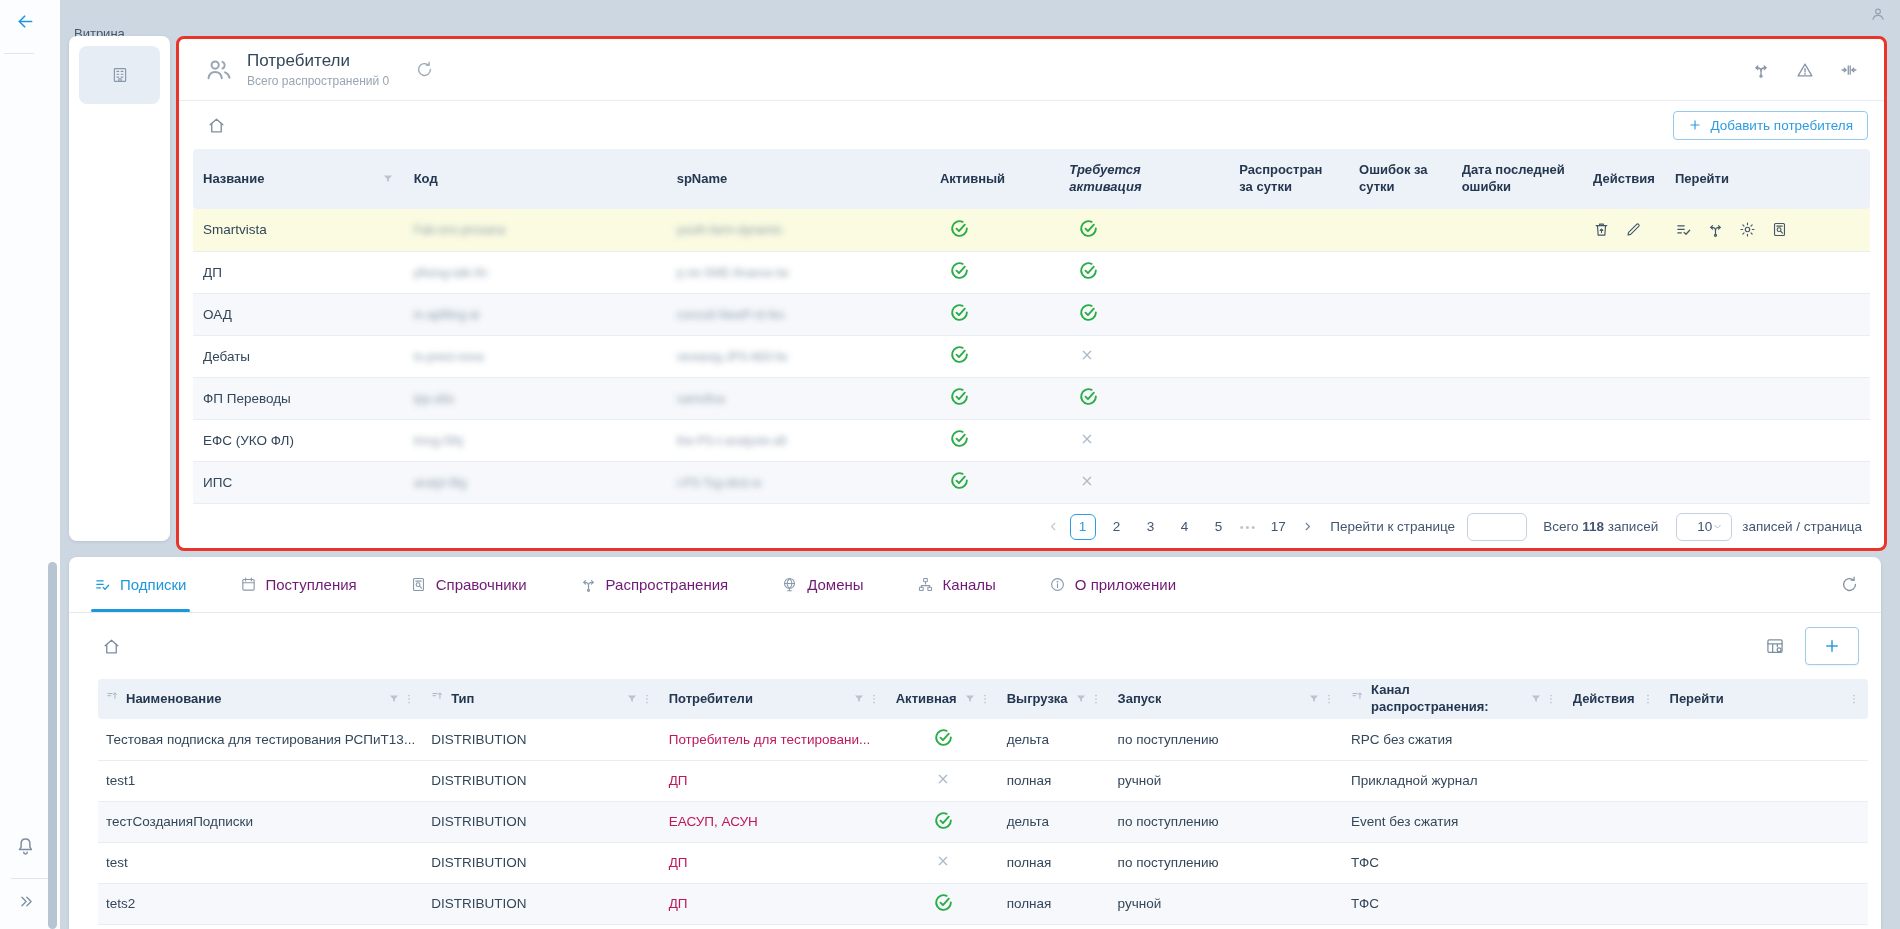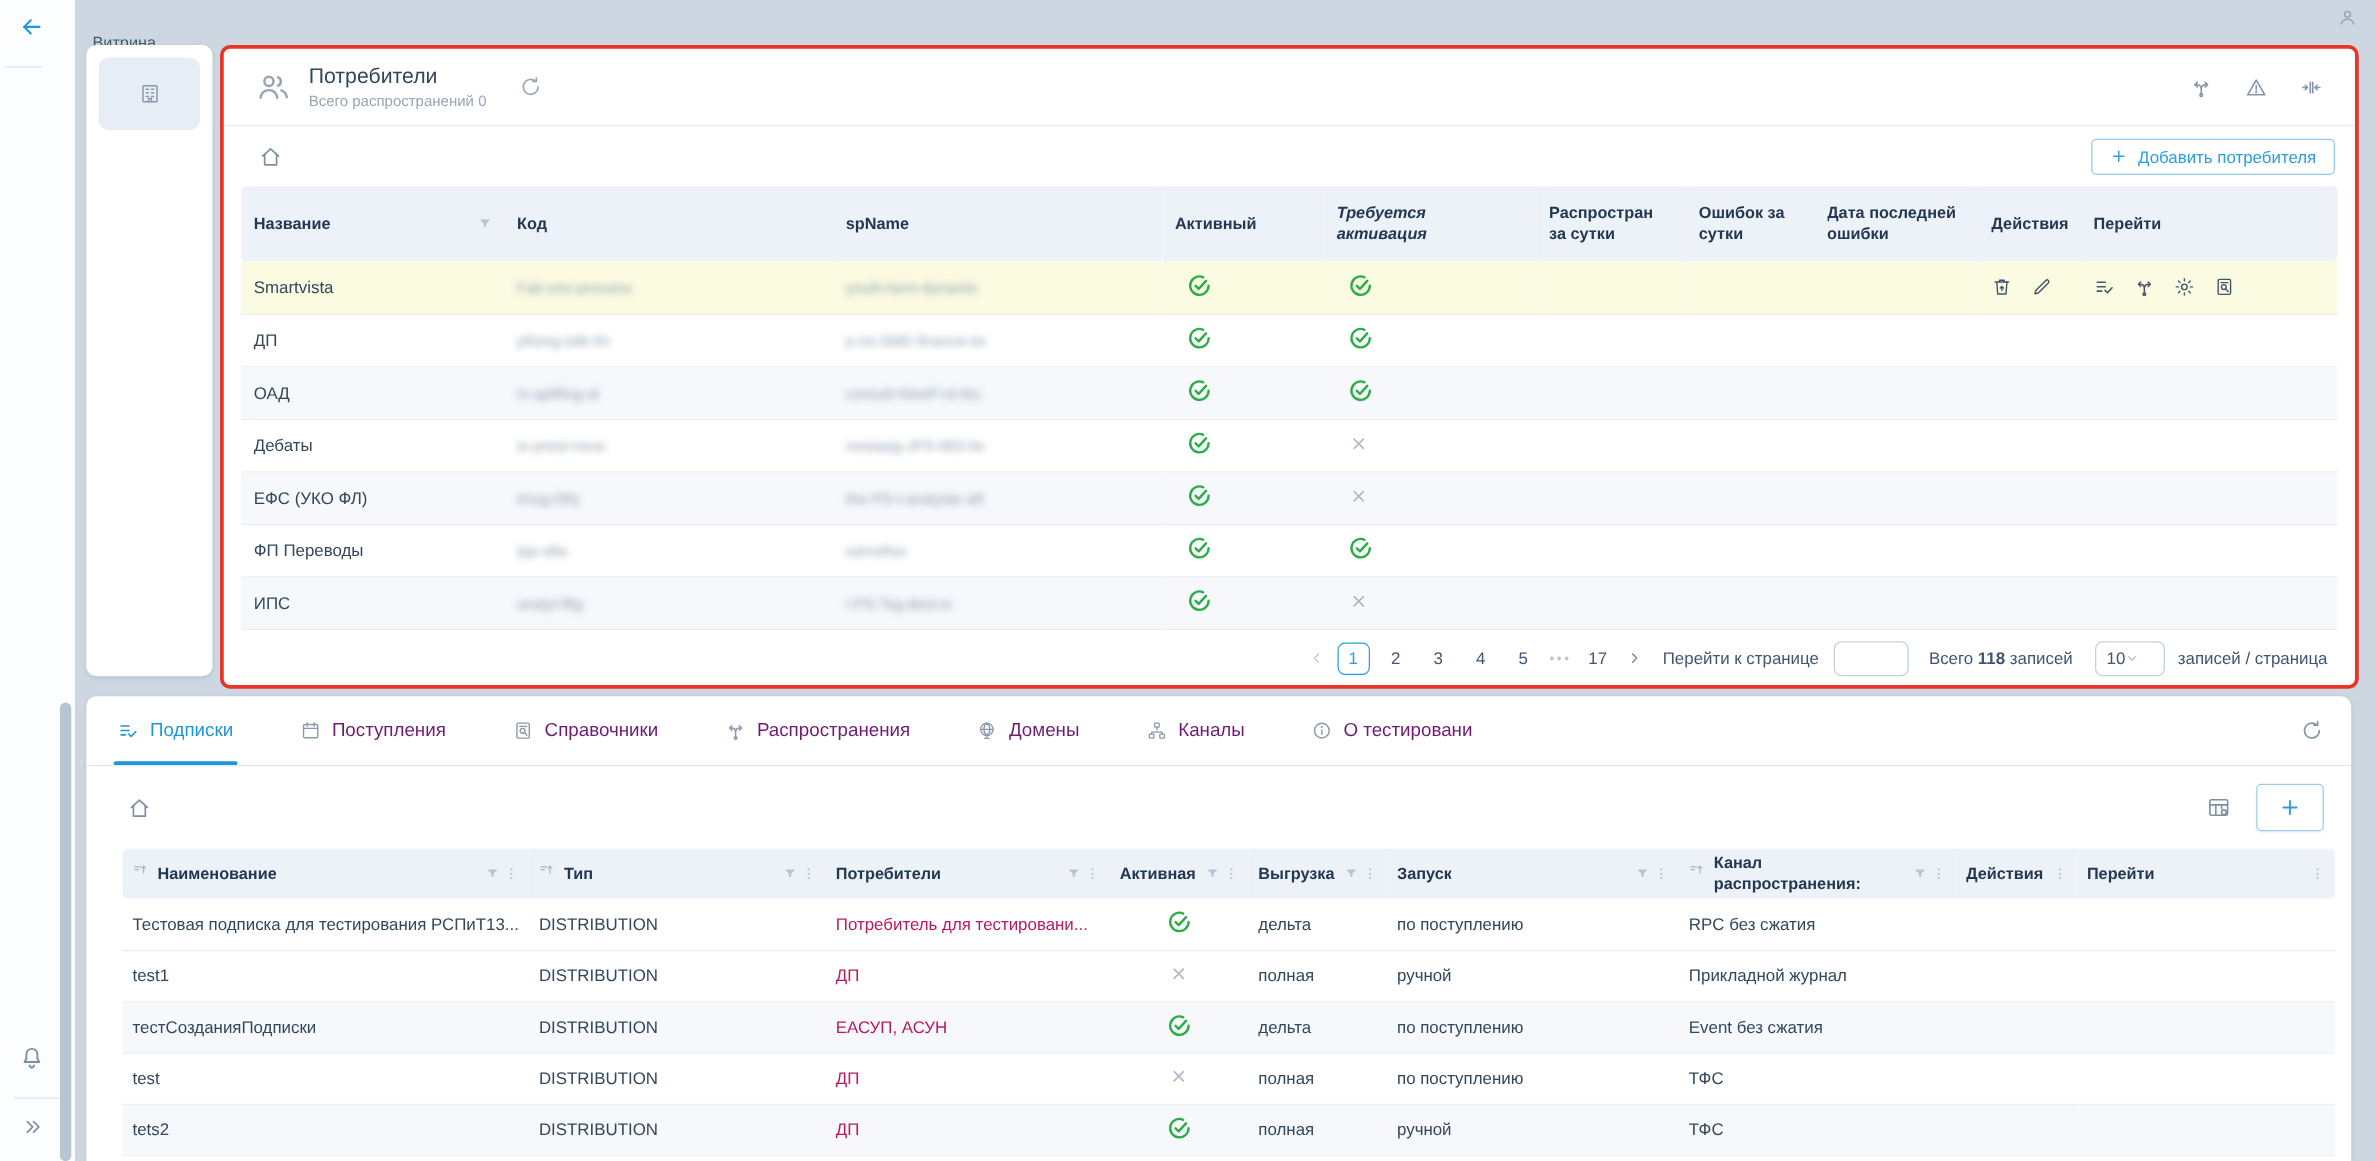--- a/index.html
+++ b/index.html
@@ -57,21 +57,21 @@
 .cell-icons{display:flex;gap:15px;color:#44566b;align-items:center;}
 .cell-icons .icn{font-size:17px;}
 
 .pager{display:flex;align-items:center;gap:10px;justify-content:flex-end;padding:9px 22px 0 0;font-size:13.5px;color:#415571;}
 .page{min-width:26px;height:26px;border-radius:6px;display:flex;align-items:center;justify-content:center;cursor:pointer;}
 .page.cur{border:1px solid #2d9ce0;color:#2d9ce0;}
 .pg-arrow{color:#6b7f93;font-size:13px;}
 .pg-arrow.dis{color:#bcc7d2;}
 .dots{color:#b9c4d0;letter-spacing:2px;font-size:11px;}
 .pg-input{width:60px;height:28px;border:1px solid #c6d1dc;border-radius:6px;background:#fff;outline:none;margin:0 2px;font-family:inherit;padding:0 6px;}
-.pg-select{width:56px;height:28px;border:1px solid #c6d1dc;border-radius:6px;display:flex;align-items:center;justify-content:flex-start;padding:0 8px;color:#415571;cursor:pointer;}
+.pg-select{width:56px;height:28px;border:1px solid #c6d1dc;border-radius:6px;display:flex;align-items:center;justify-content:flex-end;padding:0 8px;color:#415571;cursor:pointer;}
 .pg-select .icn{font-size:11px;color:#aab7c4;}
 .total b{font-weight:bold;}
 
 .bottom{position:absolute;left:69px;top:557px;width:1812px;height:372px;background:#fff;border-radius:8px 8px 0 0;overflow:hidden;display:flex;flex-direction:column;box-shadow:0 1px 3px rgba(40,60,80,.12);}
 .tabs{height:56px;flex:0 0 56px;display:flex;align-items:stretch;padding:0 22px;border-bottom:1px solid #e2e8ef;}
 .tab{display:flex;align-items:center;gap:9px;padding:0 3px;margin-right:47px;font-size:15px;color:#701a75;position:relative;cursor:pointer;}
 .tab .icn{color:#8a9aad;font-size:17px;}
 .tab.active{color:#1d97dc;}
 .tab.active .icn{color:#1d97dc;}
 .tab.active::after{content:"";position:absolute;left:0;right:0;bottom:0;height:3px;background:#1d97dc;border-radius:2px;}
@@ -413,56 +413,56 @@
                   <path d="M6.5 6.5l11 11M17.5 6.5l-11 11"></path>
                 </svg>
               </span></span></td>
     <td></td>
           <td></td>
           <td></td>
     <td></td>
     <td></td>
   </tr>
         <tr class="">
+    <td>ФП Переводы</td>
+    <td><span class="blur">tpp-afia</span></td>
+    <td><span class="blur">samofisa</span></td>
+    <td class="ic-cell"><span class="icn" style="font-size:19px">
+              <svg viewBox="0 0 24 24" width="1em" height="1em" fill="none" stroke="#2aad47" stroke-width="2.4" stroke-linecap="round" stroke-linejoin="round">
+                <path d="M21.3 12a9.3 9.3 0 1 1-5.4-8.4"></path>
+                <path d="M8.2 12.2l3.1 3.1 7.4-8.1"></path>
+              </svg>
+            </span></td>
+    <td class="ic-cell"><span class="icn" style="font-size:19px">
+              <svg viewBox="0 0 24 24" width="1em" height="1em" fill="none" stroke="#2aad47" stroke-width="2.4" stroke-linecap="round" stroke-linejoin="round">
+                <path d="M21.3 12a9.3 9.3 0 1 1-5.4-8.4"></path>
+                <path d="M8.2 12.2l3.1 3.1 7.4-8.1"></path>
+              </svg>
+            </span></td>
+    <td></td>
+          <td></td>
+          <td></td>
+    <td></td>
+    <td></td>
+  </tr>
+        <tr class="">
     <td>ЕФС (УКО ФЛ)</td>
     <td><span class="blur">tmsg-f3hj</span></td>
     <td><span class="blur">the-PS-t-analyste-aft</span></td>
     <td class="ic-cell"><span class="icn" style="font-size:19px">
               <svg viewBox="0 0 24 24" width="1em" height="1em" fill="none" stroke="#2aad47" stroke-width="2.4" stroke-linecap="round" stroke-linejoin="round">
                 <path d="M21.3 12a9.3 9.3 0 1 1-5.4-8.4"></path>
                 <path d="M8.2 12.2l3.1 3.1 7.4-8.1"></path>
               </svg>
             </span></td>
     <td class="ic-cell"><span class="xmark"><span class="icn" style="font-size:16px">
                 <svg viewBox="0 0 24 24" width="1em" height="1em" fill="none" stroke="currentColor" stroke-width="2" stroke-linecap="round" stroke-linejoin="round">
                   <path d="M6.5 6.5l11 11M17.5 6.5l-11 11"></path>
                 </svg>
               </span></span></td>
-    <td></td>
-          <td></td>
-          <td></td>
-    <td></td>
-    <td></td>
-  </tr>
-        <tr class="">
-    <td>ФП Переводы</td>
-    <td><span class="blur">tpp-afia</span></td>
-    <td><span class="blur">samofisa</span></td>
-    <td class="ic-cell"><span class="icn" style="font-size:19px">
-              <svg viewBox="0 0 24 24" width="1em" height="1em" fill="none" stroke="#2aad47" stroke-width="2.4" stroke-linecap="round" stroke-linejoin="round">
-                <path d="M21.3 12a9.3 9.3 0 1 1-5.4-8.4"></path>
-                <path d="M8.2 12.2l3.1 3.1 7.4-8.1"></path>
-              </svg>
-            </span></td>
-    <td class="ic-cell"><span class="icn" style="font-size:19px">
-              <svg viewBox="0 0 24 24" width="1em" height="1em" fill="none" stroke="#2aad47" stroke-width="2.4" stroke-linecap="round" stroke-linejoin="round">
-                <path d="M21.3 12a9.3 9.3 0 1 1-5.4-8.4"></path>
-                <path d="M8.2 12.2l3.1 3.1 7.4-8.1"></path>
-              </svg>
-            </span></td>
     <td></td>
           <td></td>
           <td></td>
     <td></td>
     <td></td>
   </tr>
         <tr class="">
     <td>ИПС</td>
     <td><span class="blur">analyt-f8g</span></td>
     <td><span class="blur">i-PS-Tsg-dest-w</span></td>
@@ -589,21 +589,21 @@
         <span>Каналы</span>
       </div>
       <div class="tab ">
         <span class="icn" style="font-size:17px">
           <svg viewBox="0 0 24 24" width="1em" height="1em" fill="none" stroke="currentColor" stroke-width="1.6" stroke-linecap="round" stroke-linejoin="round">
             <circle cx="12" cy="12" r="8.3"></circle>
             <path d="M12 11.2v5"></path>
             <circle cx="12" cy="8" r="0.5" fill="currentColor"></circle>
           </svg>
         </span>
-        <span>О тестировани</span>
+        <span>О приложении</span>
       </div>
       <span class="icn refresh">
         <svg viewBox="0 0 24 24" width="1em" height="1em" fill="none" stroke="currentColor" stroke-width="1.7" stroke-linecap="round" stroke-linejoin="round">
           <path d="M19.5 12a7.5 7.5 0 1 1-2.2-5.3"></path>
           <path d="M17.8 2.8v3.7h-3.7"></path>
         </svg>
       </span>
     </div>
   <div class="b-toolbar">
     <span class="icn home">

